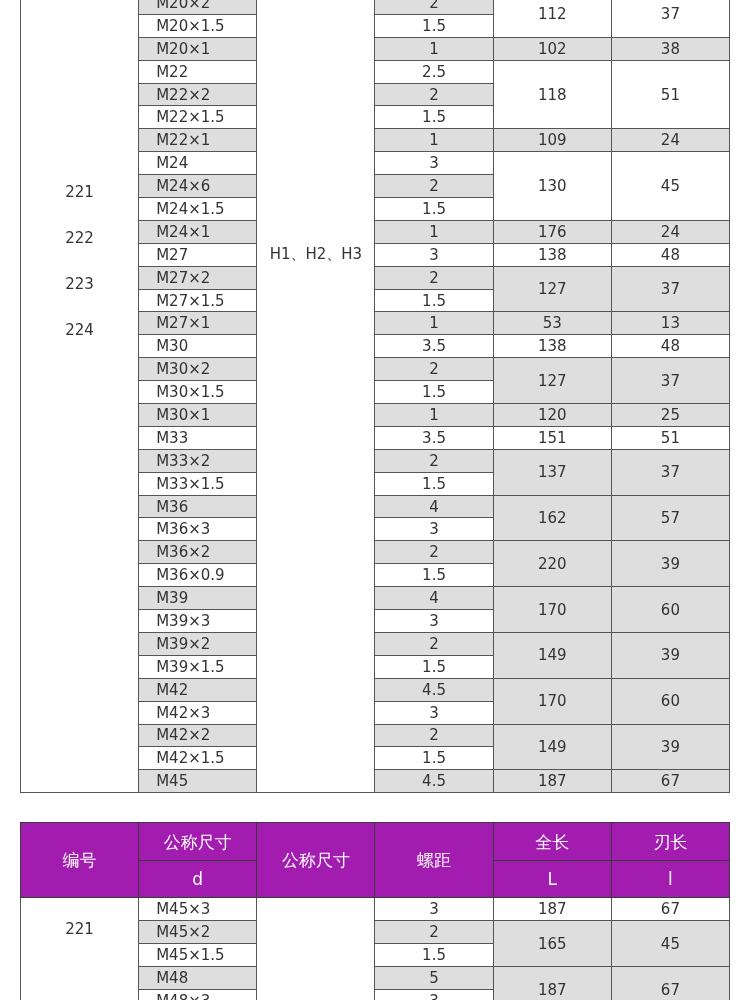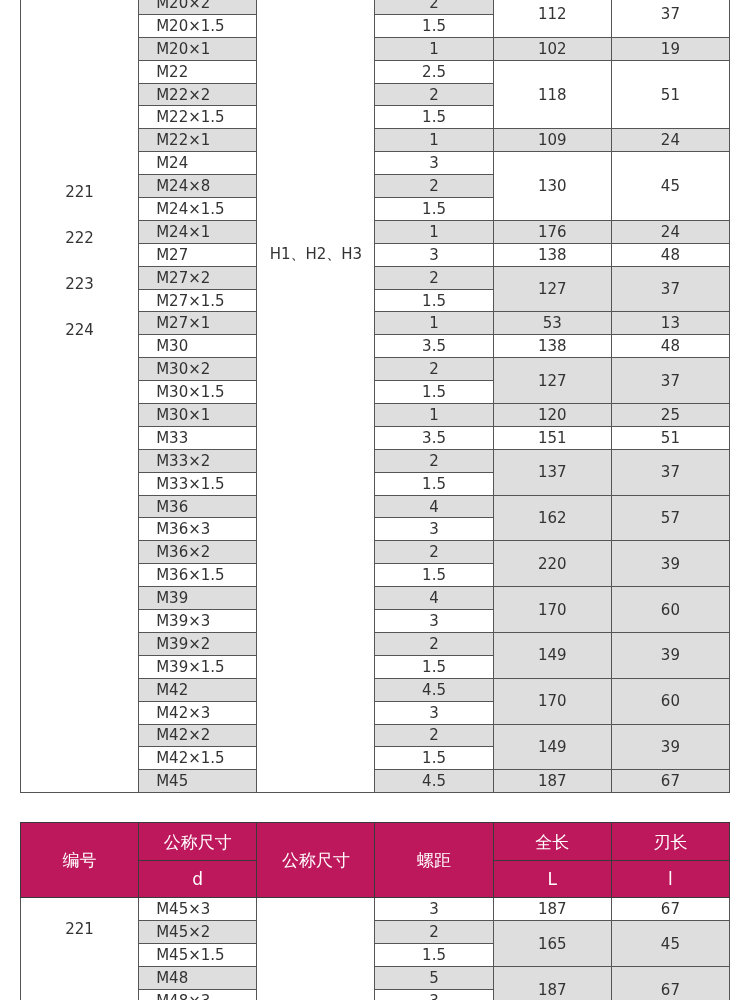--- a/index.html
+++ b/index.html
@@ -26,21 +26,21 @@
   .tbl td.d { text-align: left; padding-left: 17px; }
   .tbl td.g { background: #dedede; }
   .tbl td.w { background: #ffffff; }
   .tbl td.plain { background: #ffffff; }
   #table1 { top: -9px; }
   #table1 tr { height: 22.9px; }
   #table1 td.code { vertical-align: middle; }
   .codes { display: flex; flex-direction: column; align-items: center; gap: 26px; }
   .codes span { display: block; font-size: 15px; }
   #table2 { top: 822px; }
-  #table2 th { background: #be185d; color: #ffffff; font-weight: normal; font-size: 17px; border-color: #3a3a3a; }
+  #table2 th { background: #a21caf; color: #ffffff; font-weight: normal; font-size: 17px; border-color: #3a3a3a; }
   #table2 tr.h1 { height: 38px; }
   #table2 tr.h2 { height: 37px; }
   #table2 tr.r { height: 23px; }
 </style>
 </head>
 <body>
 
 <table id="table1" class="tbl">
   <colgroup>
       <col class="c1">
@@ -69,21 +69,21 @@
         <td class="w" rowspan="2">37</td>
       </tr>
       <tr class="r">
         <td class="d w">M20×1.5</td>
         <td class="w">1.5</td>
       </tr>
       <tr class="r">
         <td class="d g">M20×1</td>
         <td class="g">1</td>
         <td class="g" rowspan="1">102</td>
-        <td class="g" rowspan="1">19</td>
+        <td class="g" rowspan="1">38</td>
       </tr>
       <tr class="r">
         <td class="d w">M22</td>
         <td class="w">2.5</td>
         <td class="w" rowspan="3">118</td>
         <td class="w" rowspan="3">51</td>
       </tr>
       <tr class="r">
         <td class="d g">M22×2</td>
         <td class="g">2</td>
@@ -98,21 +98,21 @@
         <td class="g" rowspan="1">109</td>
         <td class="g" rowspan="1">24</td>
       </tr>
       <tr class="r">
         <td class="d w">M24</td>
         <td class="w">3</td>
         <td class="w" rowspan="3">130</td>
         <td class="w" rowspan="3">45</td>
       </tr>
       <tr class="r">
-        <td class="d g">M24×8</td>
+        <td class="d g">M24×6</td>
         <td class="g">2</td>
       </tr>
       <tr class="r">
         <td class="d w">M24×1.5</td>
         <td class="w">1.5</td>
       </tr>
       <tr class="r">
         <td class="d g">M24×1</td>
         <td class="g">1</td>
         <td class="g" rowspan="1">176</td>
@@ -188,21 +188,21 @@
         <td class="d w">M36×3</td>
         <td class="w">3</td>
       </tr>
       <tr class="r">
         <td class="d g">M36×2</td>
         <td class="g">2</td>
         <td class="g" rowspan="2">220</td>
         <td class="g" rowspan="2">39</td>
       </tr>
       <tr class="r">
-        <td class="d w">M36×1.5</td>
+        <td class="d w">M36×0.9</td>
         <td class="w">1.5</td>
       </tr>
       <tr class="r">
         <td class="d g">M39</td>
         <td class="g">4</td>
         <td class="g" rowspan="2">170</td>
         <td class="g" rowspan="2">60</td>
       </tr>
       <tr class="r">
         <td class="d w">M39×3</td>

